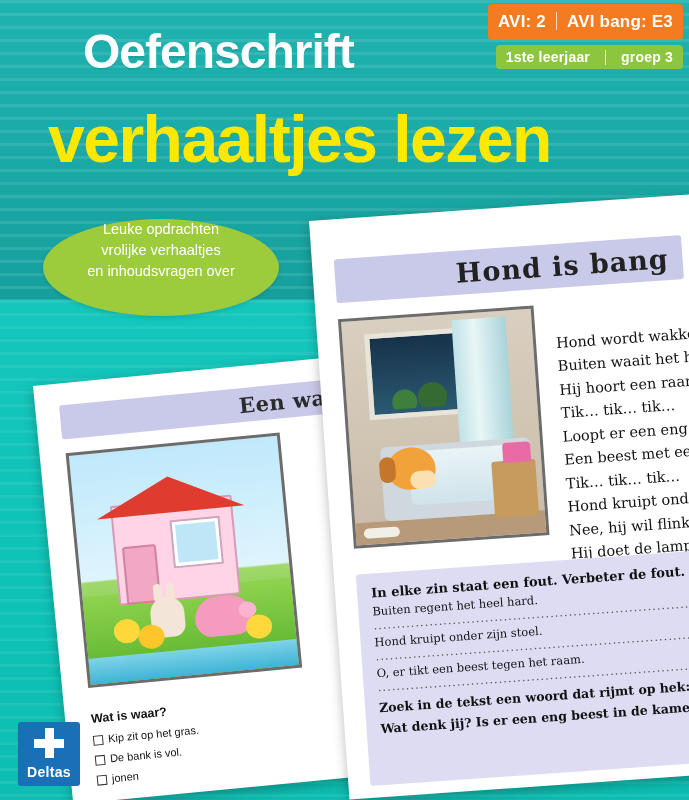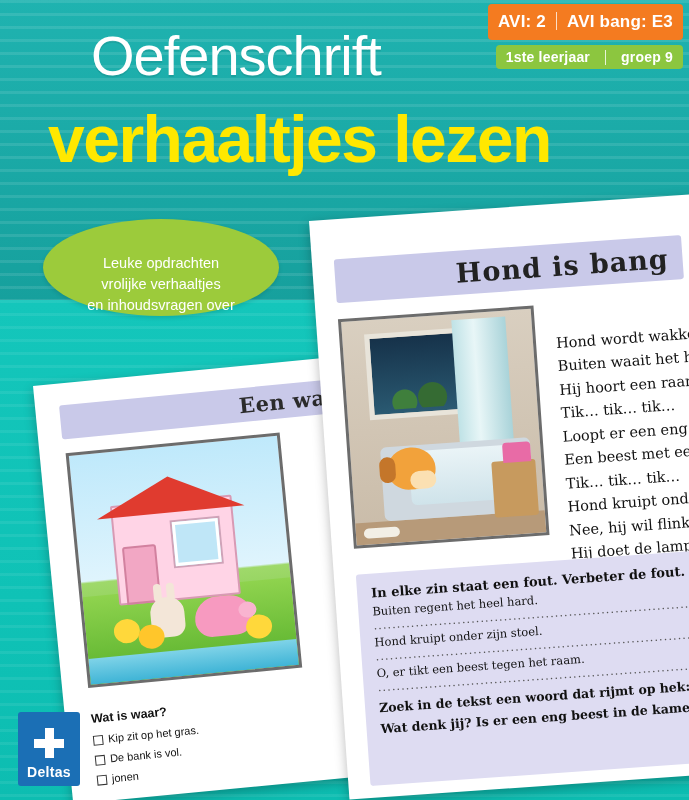--- a/index.html
+++ b/index.html
@@ -50,40 +50,40 @@
   .badge-green{
     background:#8cc63f;border-radius:4px;padding:4px 10px;font-size:14px;
     display:flex;align-items:center;gap:15px;margin-top:5px;
   }
   .badge-green .sep{
     width:1px;height:15px;background:rgba(255,255,255,.8);display:inline-block;
   }
 
   
   .title-main{
-    position:absolute;left:91px;top:28px;
-    color:#ffffff;font-size:56px;font-weight:normal;line-height:1;
+    position:absolute;left:83px;top:28px;
+    color:#ffffff;font-size:48px;font-weight:bold;line-height:1;
     letter-spacing:-1px;
     text-shadow:0 2px 0 rgba(0,0,0,.08);
   }
   .title-sub{
     position:absolute;left:48px;top:106px;
     color:#ffe800;font-size:66px;font-weight:bold;line-height:1;
     letter-spacing:-1.5px;
   }
 
   
   .blob{
     position:absolute;left:43px;top:219px;width:236px;height:97px;
     background:#9ccb3b;border-radius:50%/50%;
     box-shadow:0 2px 4px rgba(0,0,0,.12);
   }
   .blob-text{
     position:absolute;left:0;top:0;width:236px;height:97px;
-    display:flex;flex-direction:column;align-items:center;justify-content:flex-end;
+    display:flex;flex-direction:column;align-items:center;justify-content:flex-start;
     color:#ffffff;font-size:14.5px;line-height:1.45;text-align:center;
     padding:0 14px;box-sizing:border-box;
   }
 
   
   .page{
     position:absolute;background:#ffffff;
     box-shadow:0 4px 12px rgba(0,0,0,.28);
     overflow:hidden;
   }
@@ -264,21 +264,21 @@
     font-family:"DejaVu Serif", serif;font-size:11.5px;color:#555;
     letter-spacing:1px;overflow:hidden;white-space:nowrap;height:14px;
   }
   .ex-head2{
     font-family:"DejaVu Serif", serif;font-weight:bold;font-size:12.5px;color:#111;
     margin-top:6px;white-space:nowrap;
   }
 
   
   .logo{
-    position:absolute;left:18px;bottom:14px;width:62px;height:74px;
+    position:absolute;left:18px;bottom:14px;width:62px;height:64px;
     background:#1b6fb5;border-radius:3px;
     display:flex;flex-direction:column;align-items:center;justify-content:flex-end;
     padding-bottom:6px;box-sizing:border-box;
   }
   .logo-cross{
     position:relative;width:30px;height:30px;margin-bottom:6px;
   }
   .logo-cross:before,.logo-cross:after{
     content:"";position:absolute;background:#ffffff;
   }
@@ -299,21 +299,21 @@
     <div class="badge badge-orange">
       <span>AVI: 2</span>
       <span class="sep"></span>
       <span>AVI bang: E3</span>
     </div>
   </div>
   <div class="badge-row">
     <div class="badge badge-green">
       <span>1ste leerjaar</span>
       <span class="sep"></span>
-      <span>groep 9</span>
+      <span>groep 3</span>
     </div>
   </div>
 </div>
 
 <div class="title-main">Oefenschrift</div>
 <div class="title-sub">verhaaltjes lezen</div>
 
 <div class="blob">
   <div class="blob-text">
     <span>Leuke opdrachten</span>

